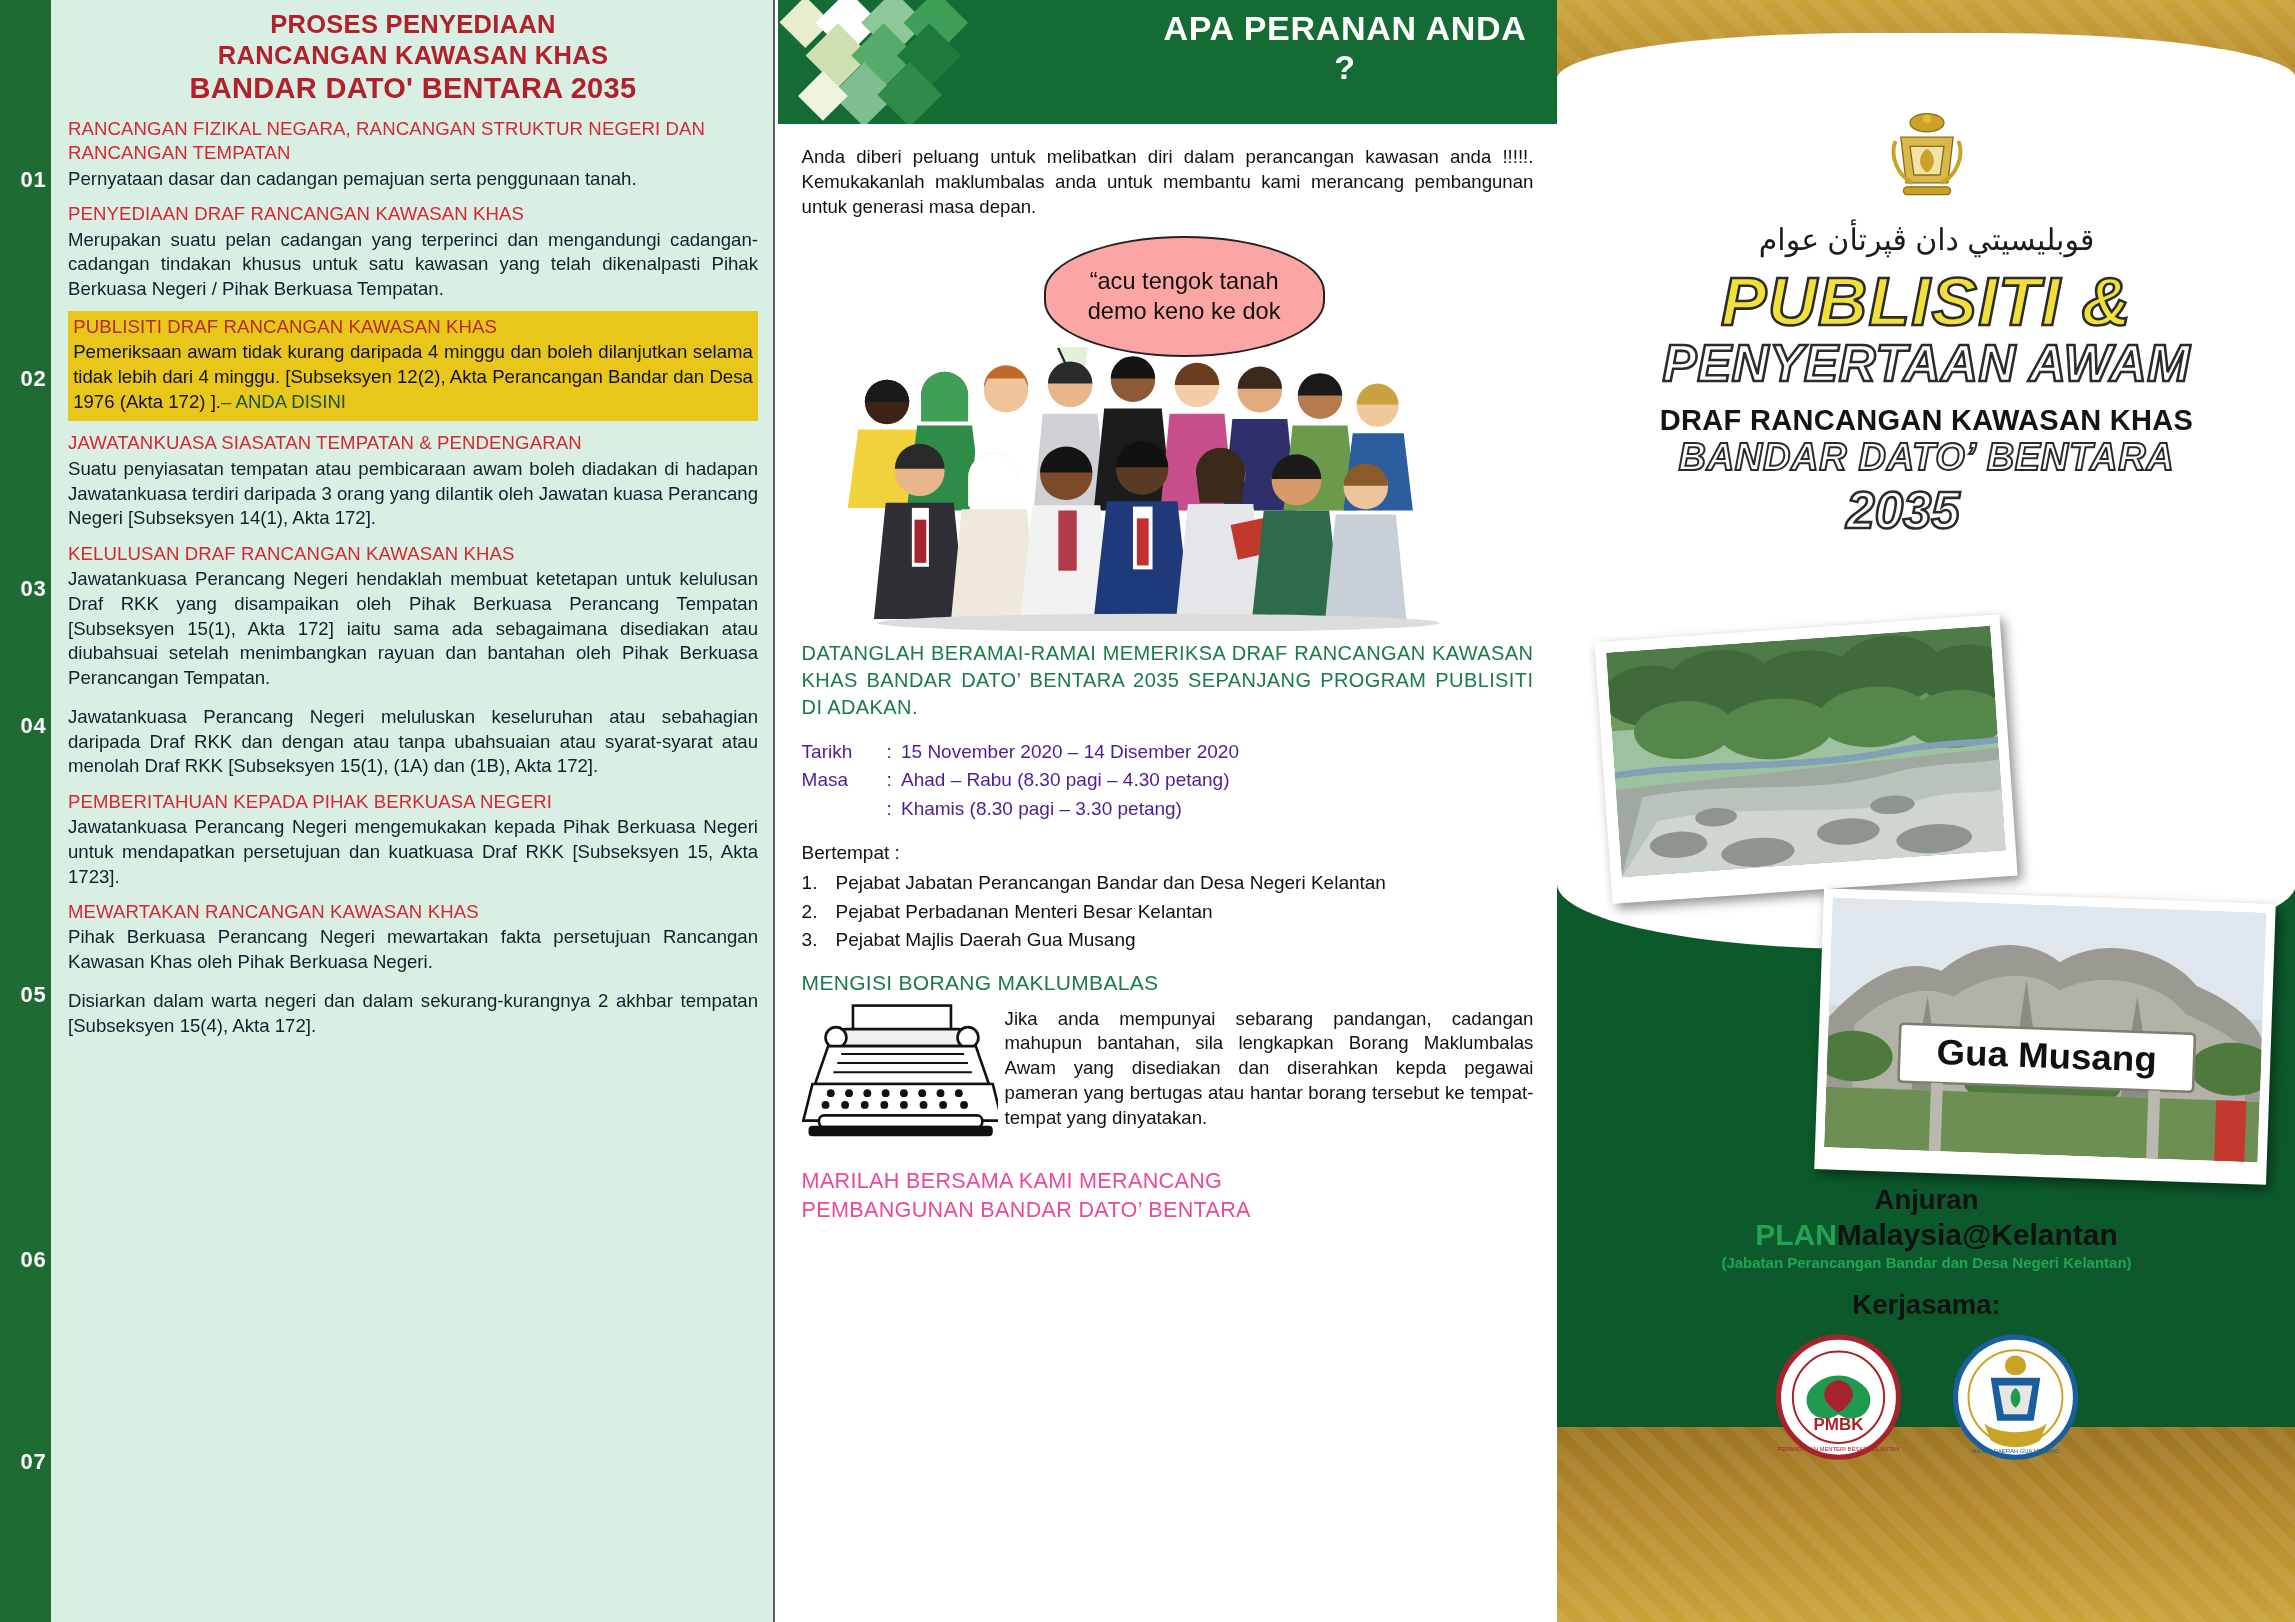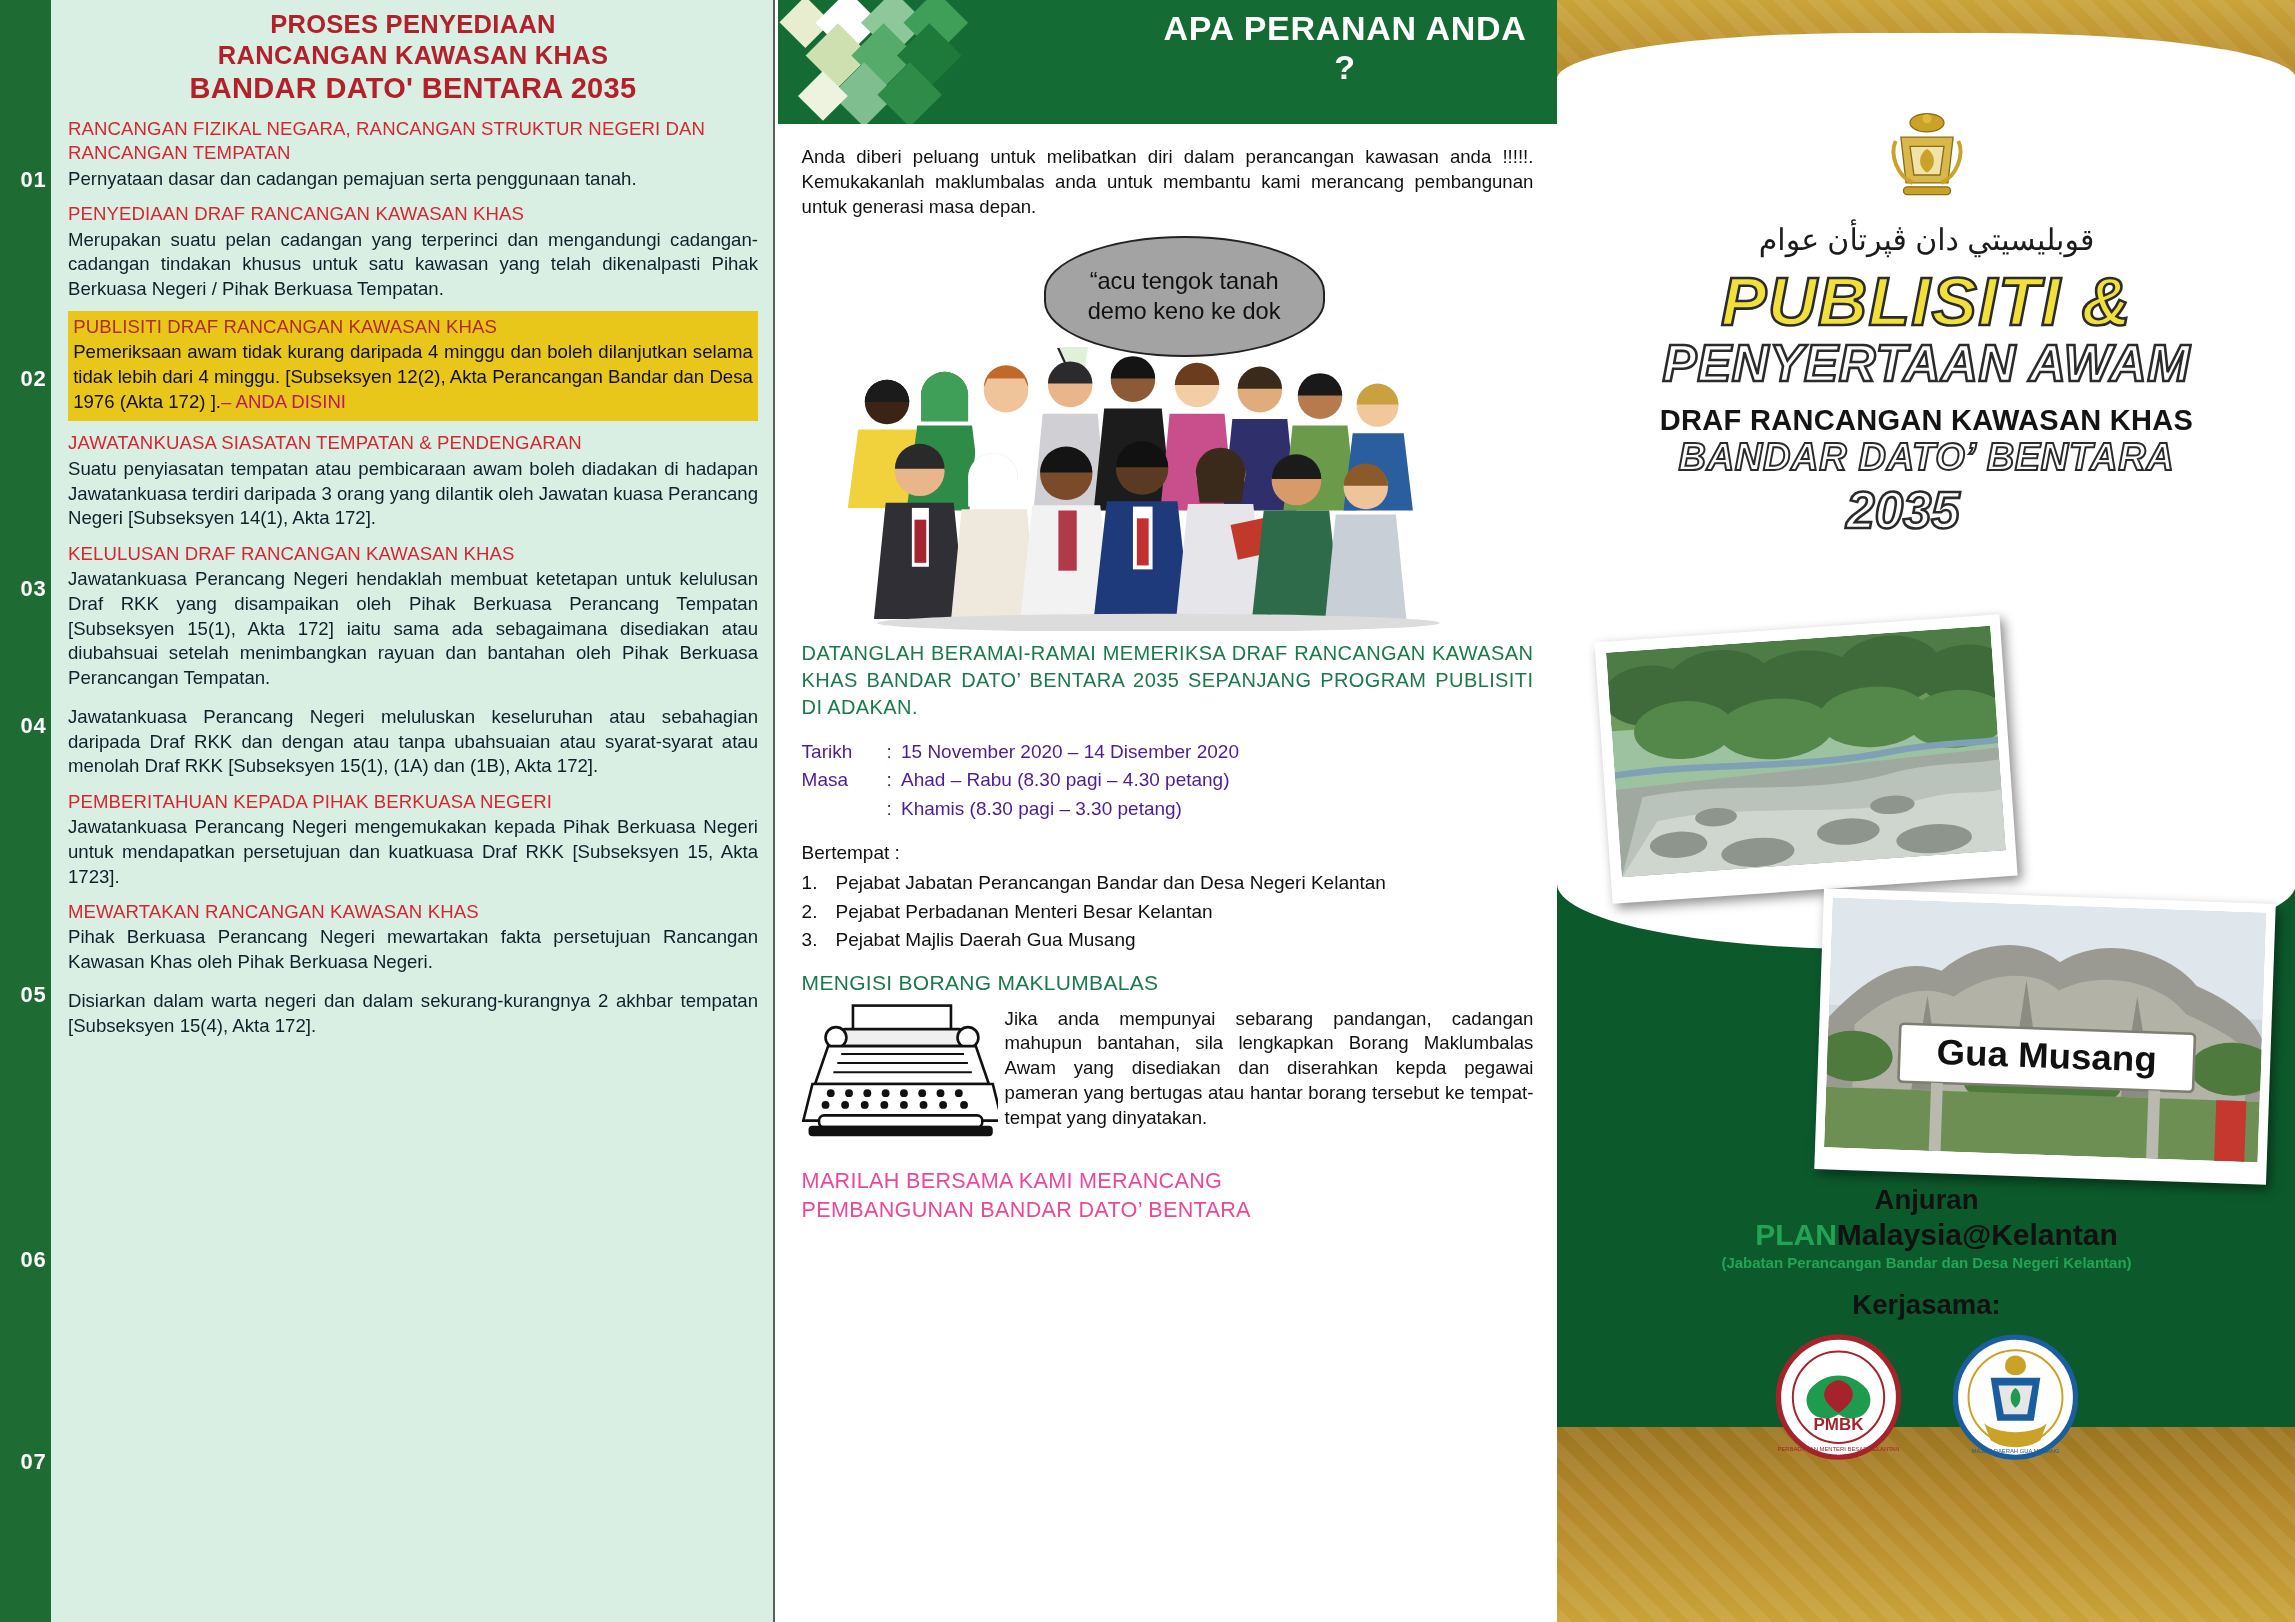--- a/index.html
+++ b/index.html
@@ -70,21 +70,21 @@
   }
   .sec-body.p2 { margin-top: 14.4px; }
 
   .highlight {
     background: #e8c61a;
     padding: 3.9px 5.2px 6.5px 5.2px;
     margin-top: 9.2px;
   }
   .highlight .sec-head { color: #b42b20; }
   .highlight .sec-body { color: #111; }
-  .here { color: #be185d; }
+  .here { color: #14532d; }
 
   
   .mid-panel {
     position: absolute;
     left: 778px; top: 0;
     width: 779px; height: 1623px;
     background: #ffffff;
   }
   .mid-banner {
     position: absolute; left: 0; top: 0;
@@ -111,21 +111,21 @@
   }
   .intro {
     font-size: 18.6px; line-height: 1.36; color: #111;
     text-align: justify;
   }
   .bubble-wrap { position: relative; height: 164px; margin-top: 11.8px; }
   .bubble {
     position: absolute;
     left: 242px; top: 5.2px;
     width: 281px; height: 121px;
-    background: #a3a3a3;
+    background: #fca5a5;
     border: 2px solid #222;
     border-radius: 50%/46%;
     display: flex; align-items: center; justify-content: center;
     text-align: center;
     font-size: 23.6px; line-height: 1.25; color: #111;
     padding: 0 17px;
   }
   .bubble-tail {
     position: absolute; left: 257px; top: 116px;
     width: 0; height: 0;

